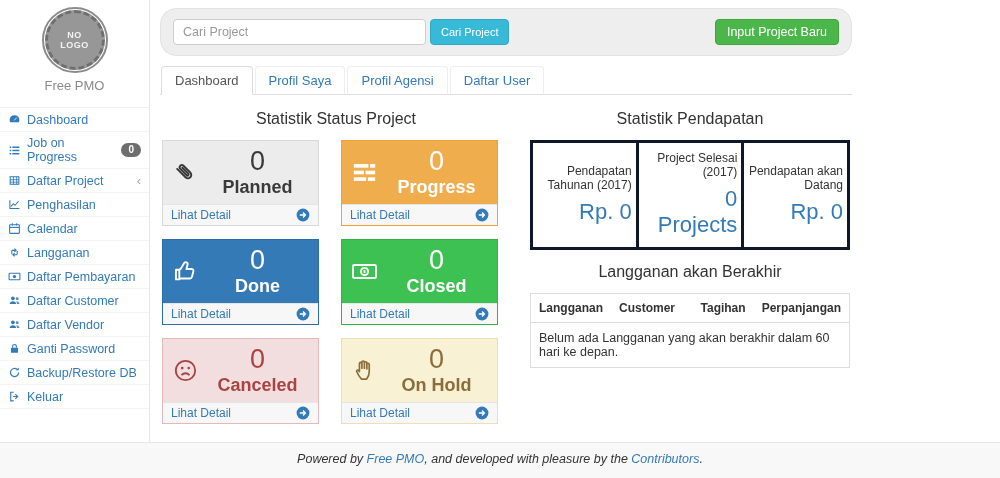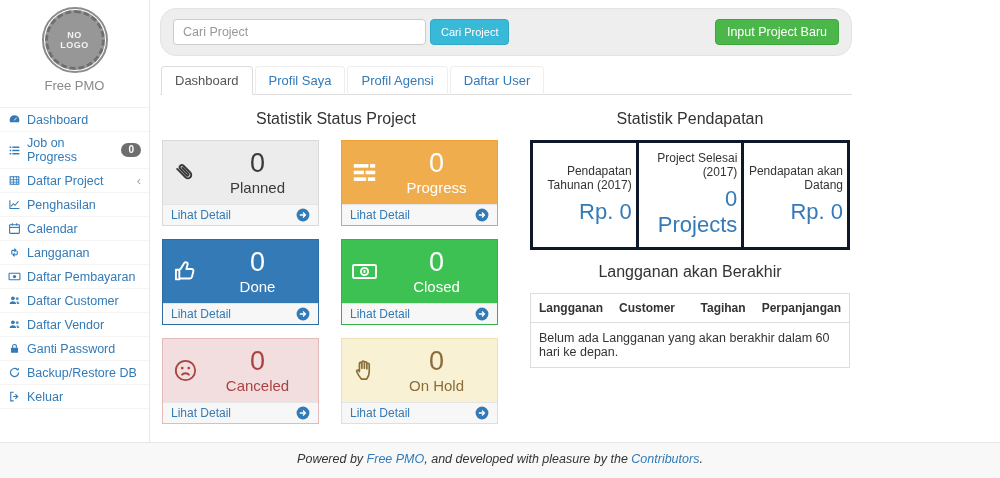--- a/index.html
+++ b/index.html
@@ -51,21 +51,21 @@
   .section-title { text-align:center; font-size:16px; color:#333; margin:13px 0 12px; font-weight:normal; }
 
   
   .cards { display:grid; grid-template-columns:157px 157px; column-gap:22px; row-gap:13px; }
   .card { border:1px solid #ccc; }
   .card-body { display:flex; align-items:center; padding:7px 9px; height:63px; }
   .card-icon { width:34px; flex:0 0 34px; }
   .card-icon svg { width:27px; height:27px; display:block; }
   .card-main { flex:1; text-align:center; }
   .card-count { font-size:27px; line-height:1.05; }
-  .card-label { font-size:15px; margin-top:1px; }
+  .card-label { font-size:18px; margin-top:1px;font-weight:bold; }
   .card-footer { display:flex; align-items:center; justify-content:space-between;
     background:#f7f7f7; border-top:1px solid rgba(0,0,0,0.07); padding:3px 8px;
     font-size:12px; color:#337ab7; cursor:pointer; }
   .card-footer svg { width:14px; height:14px; display:block; }
   .card.planned  { background:#ececec; border-color:#d9d9d9; color:#3a3a3a; }
   .card.progress { background:#f0ad4e; border-color:#eea236; color:#fff; }
   .card.done     { background:#337ab7; border-color:#2e6da4; color:#fff; }
   .card.closed   { background:#3ec153; border-color:#36b14a; color:#fff; }
   .card.canceled { background:#f2dede; border-color:#e4b9b9; color:#a94442; }
   .card.onhold   { background:#f8f1d3; border-color:#eee0b4; color:#8a6d3b; }

